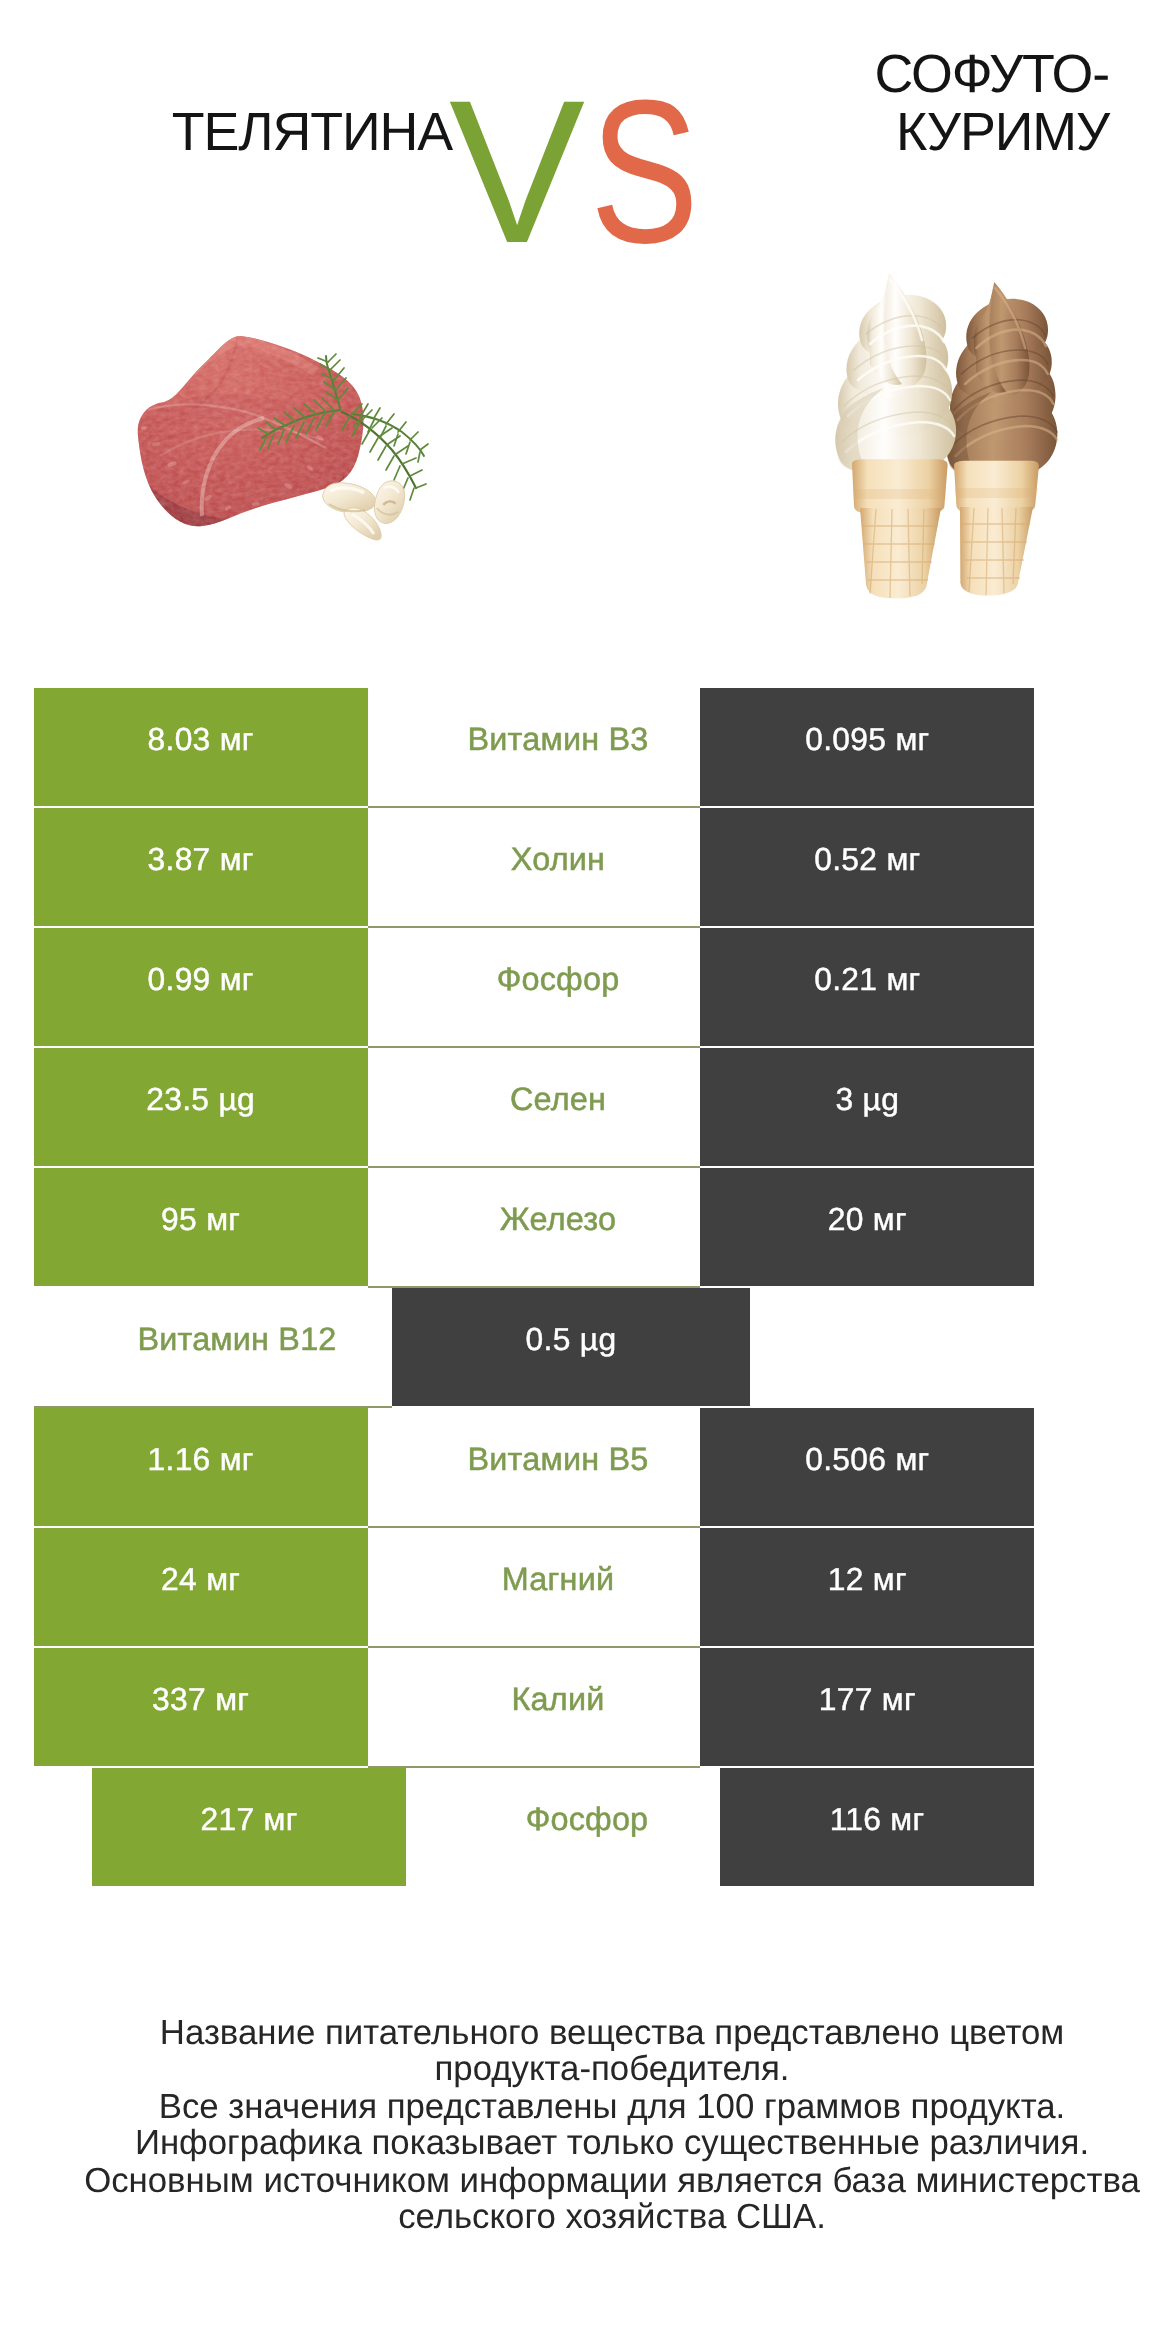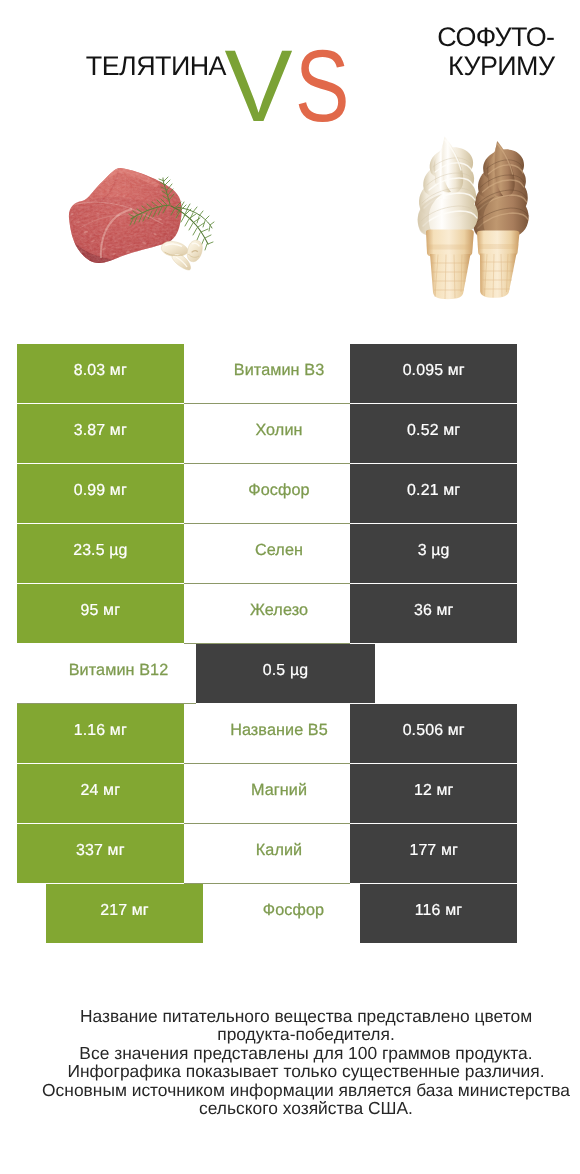--- a/index.html
+++ b/index.html
@@ -367,37 +367,37 @@
         </div>
       </div>
       <div class="row">
         <div class="cell left">
           <span class="cv">95 мг</span>
         </div>
         <div class="cell mid">
           <span class="lbl">Железо</span>
         </div>
         <div class="cell right">
-          <span class="cv">36 мг</span>
+          <span class="cv">20 мг</span>
         </div>
       </div>
       <div class="row">
         <div class="cell mid">
           <span class="lbl">Витамин B12</span>
         </div>
         <div class="cell right">
           <span class="cv">0.5 µg</span>
         </div>
       </div>
       <div class="row">
         <div class="cell left">
           <span class="cv">1.16 мг</span>
         </div>
         <div class="cell mid">
-          <span class="lbl">Название B5</span>
+          <span class="lbl">Витамин B5</span>
         </div>
         <div class="cell right">
           <span class="cv">0.506 мг</span>
         </div>
       </div>
       <div class="row">
         <div class="cell left">
           <span class="cv">24 мг</span>
         </div>
         <div class="cell mid">

